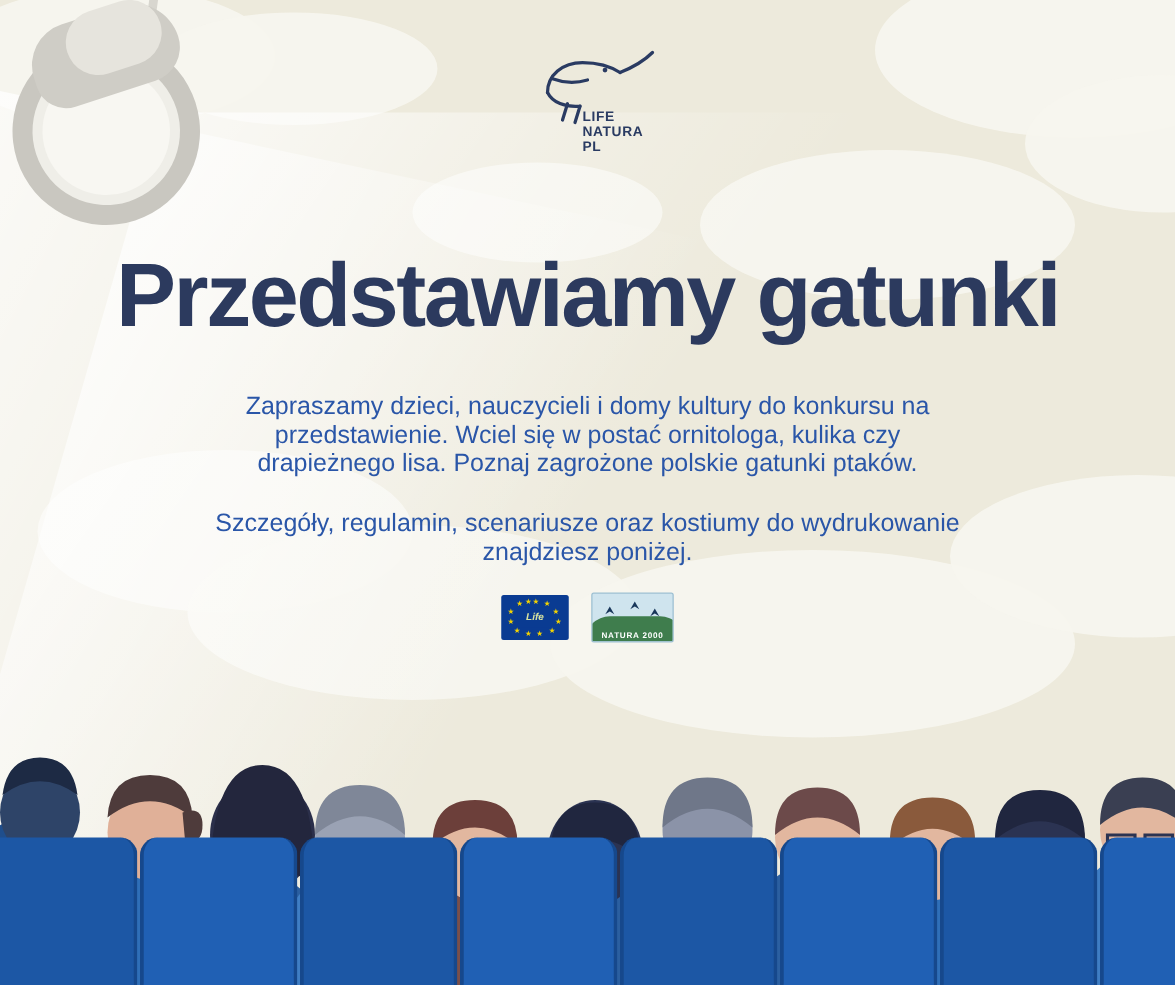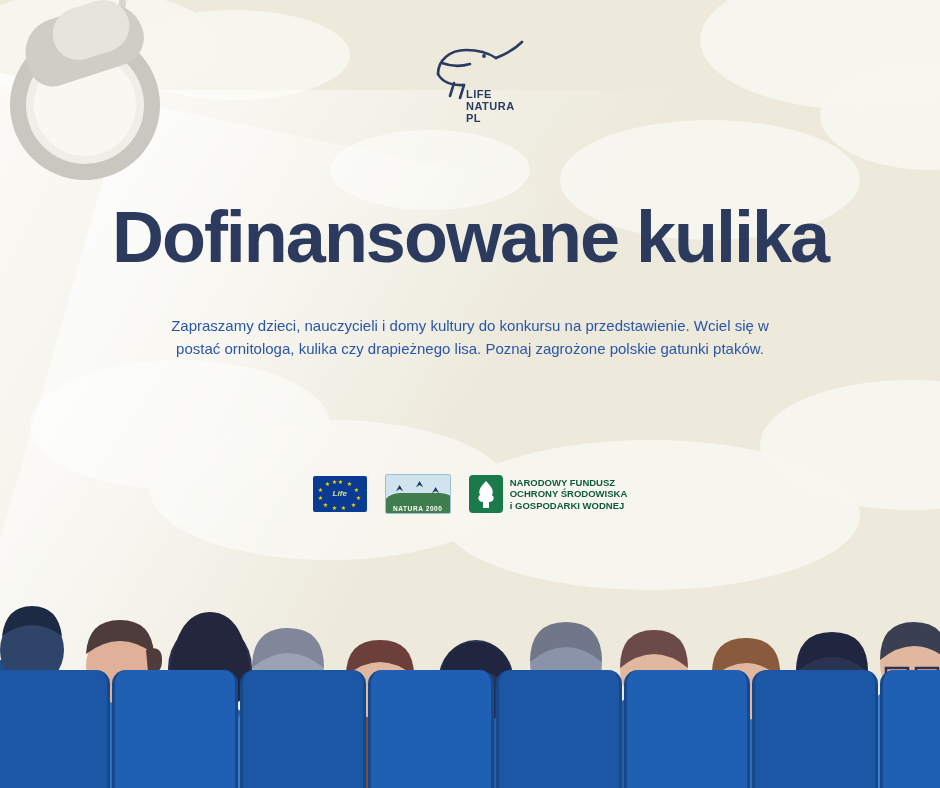--- a/index.html
+++ b/index.html
@@ -125,21 +125,21 @@
     letter-spacing: -2px;
     white-space: nowrap;
   }
 
   
   .para {
     position: absolute;
     left: 170px; width: 600px;
     text-align: center;
     color: #2a56a8;
-    font-size: 15px;
+    font-size: 20px;
     line-height: 23px;
   }
   .para.p1 { top: 314px; }
   .para.p2 { top: 408px; }
 
   
   .funders {
     position: absolute;
     left: 0; right: 0; top: 474px;
     display: flex;
@@ -275,23 +275,24 @@
       </g>
       <circle cx="64" cy="26" r="1.9" fill="#2a3b62"></circle>
     </svg>
     <div class="txt">
       <div>LIFE</div>
       <div>NATURA</div>
       <div>PL</div>
     </div>
   </div>
 
-  <div class="headline">Dofinansowane kulika</div>
+  <div class="headline">Przedstawiamy gatunki</div>
 
   <div class="para p1">Zapraszamy dzieci, nauczycieli i domy kultury do konkursu na przedstawienie. Wciel się w postać ornitologa, kulika czy drapieżnego lisa. Poznaj zagrożone polskie gatunki ptaków.</div>
+  <div class="para p2">Szczegóły, regulamin,  scenariusze oraz kostiumy do wydrukowanie znajdziesz poniżej.</div>
 
   <div class="funders">
 
     <div class="eu">
       <div class="eu-flag">
         <div class="eu-stars">
           <span style="left:25px;top:3px;">★</span>
           <span style="left:34px;top:5px;">★</span>
           <span style="left:41px;top:11px;">★</span>
           <span style="left:43px;top:19px;">★</span>
@@ -309,31 +310,20 @@
     </div>
 
     <div class="natura">
       <div class="hill"></div>
       <div class="bird" style="left:10px;top:8px;">⮝</div>
       <div class="bird" style="left:30px;top:4px;">⮝</div>
       <div class="bird" style="left:46px;top:10px;">⮝</div>
       <div class="cap">NATURA 2000</div>
     </div>
 
-    <div class="nfos">
-      <svg class="nfos-mark" viewBox="0 0 34 38">
-        <rect x="0" y="0" width="34" height="38" rx="4" fill="#1b7a4b"></rect>
-        <path d="M17 6 C11 12 9 16 11 20 C8 22 9 27 14 27 L14 33 L20 33 L20 27 C25 27 26 22 23 20 C25 16 23 12 17 6 Z" fill="#ffffff"></path>
-      </svg>
-      <div class="nfos-cap">
-        <div>NARODOWY FUNDUSZ</div>
-        <div>OCHRONY ŚRODOWISKA</div>
-        <div>i GOSPODARKI WODNEJ</div>
-      </div>
-    </div>
 
   </div>
 
   <svg class="audience" viewBox="0 0 940 270" preserveAspectRatio="none">
 
     <g>
       <path d="M-10 150 q30 -28 58 0 q26 20 26 60 l0 60 l-110 0 l0 -60 q0 -38 26 -60 z" fill="#1f4e8c"></path>
       <ellipse cx="32" cy="132" rx="32" ry="36" fill="#2e4468"></ellipse>
       <path d="M2 118 q30 -22 60 0 q-4 -30 -30 -30 q-26 0 -30 30z" fill="#1d2a44"></path>
     </g>

